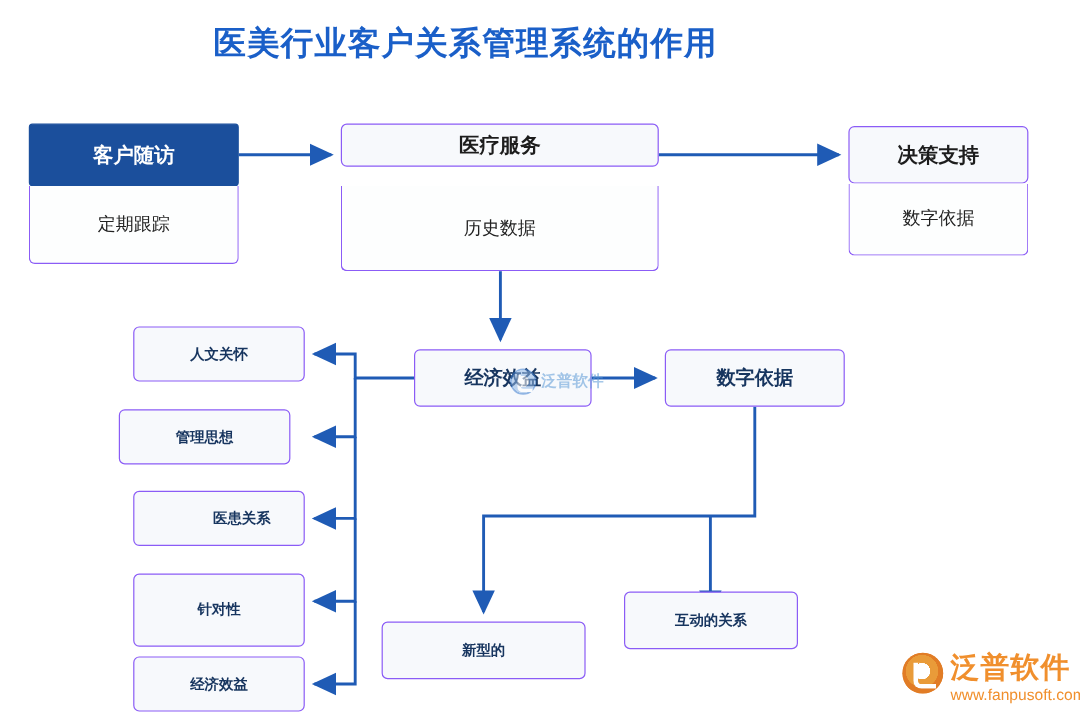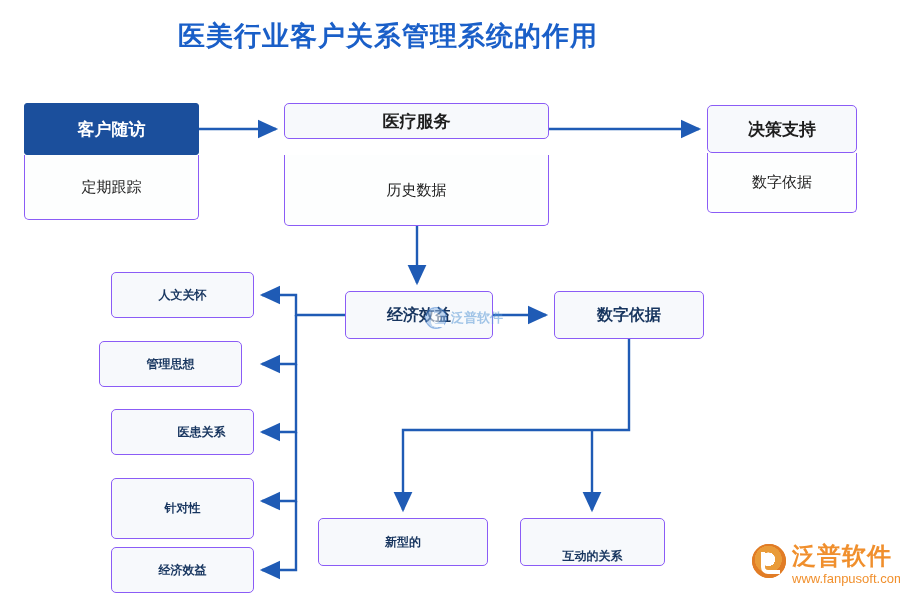--- a/index.html
+++ b/index.html
@@ -75,21 +75,21 @@
   #n-jczc      { left: 707px; top: 105px; width: 150px; height: 48px; }
   #n-jczc-body { left: 707px; top: 153px; width: 150px; height: 60px; }
   #n-fwzl      { left: 345px; top: 291px; width: 148px; height: 48px; }
   #n-dmtsf     { left: 554px; top: 291px; width: 150px; height: 48px; }
   #n-rwgh      { left: 111px; top: 272px; width: 143px; height: 46px; }
   #n-glsx      { left: 99px; top: 341px; width: 143px; height: 46px; }
   #n-hhgx      { left: 111px; top: 409px; width: 143px; height: 46px; padding-left: 38px; }
   #n-zdx       { left: 111px; top: 478px; width: 143px; height: 61px; }
   #n-jjxy      { left: 111px; top: 547px; width: 143px; height: 46px; }
   #n-xxd       { left: 318px; top: 518px; width: 170px; height: 48px; }
-  #n-hdgx      { left: 520px; top: 518px; width: 145px; height: 48px; align-items: flex-end; }
+  #n-hdgx      { left: 520px; top: 493px; width: 145px; height: 48px; }
 
   #arrows {
     position: absolute;
     left: 0; top: 0;
     width: 900px; height: 600px;
     pointer-events: none;
   }
   
   #wm-center {
     position: absolute;

